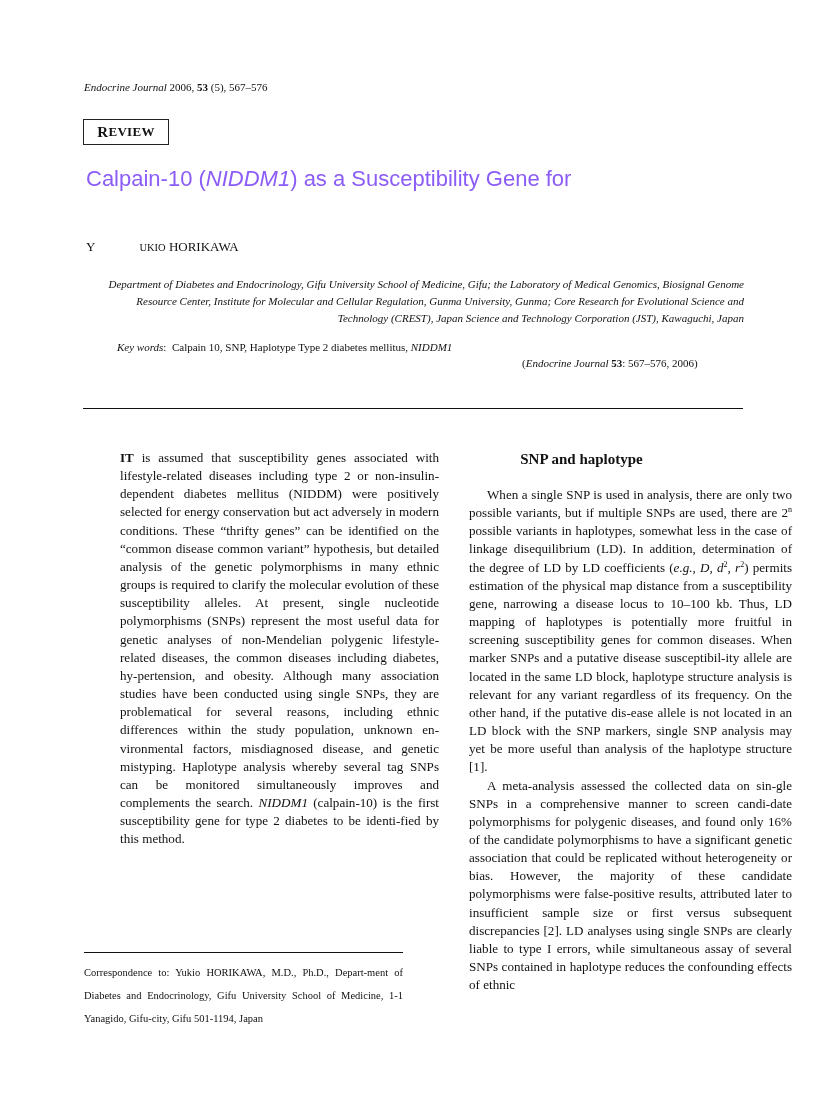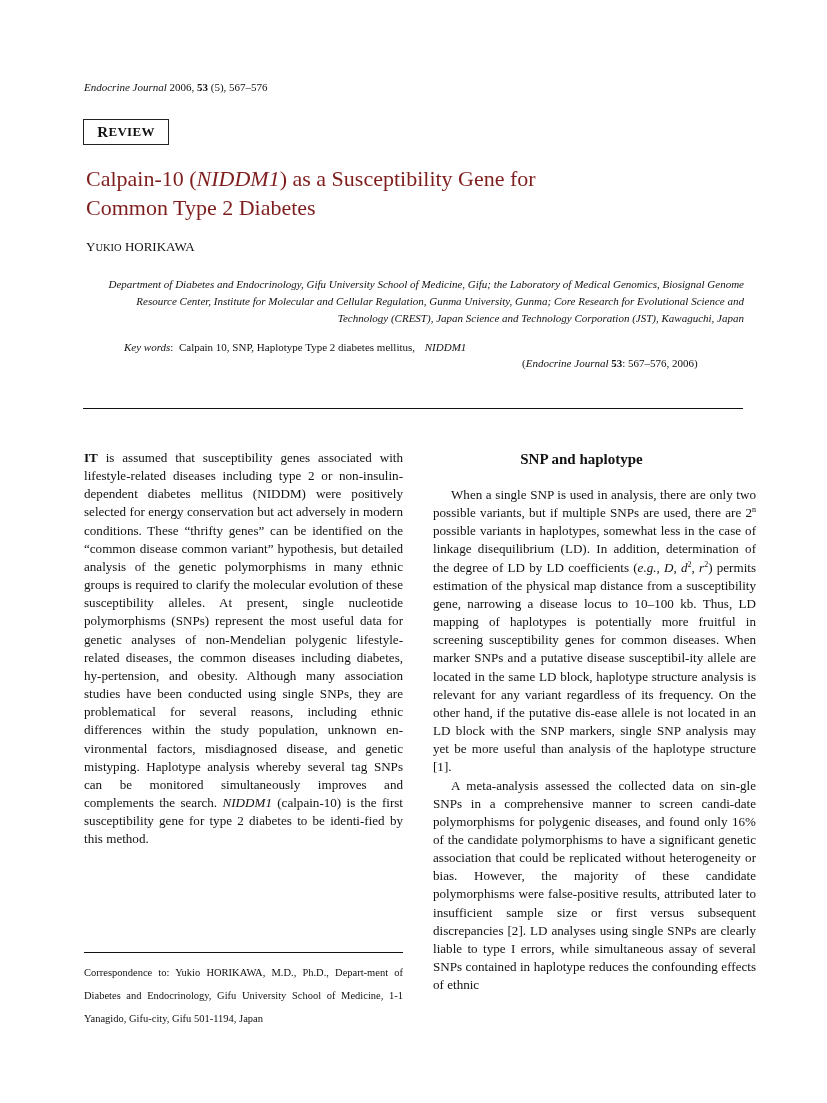--- a/index.html
+++ b/index.html
@@ -12,36 +12,36 @@
     .journal-line i { font-style: italic; }
     .review-box {
       left: 83px; top: 119px; width: 86px; height: 26px;
       border: 1px solid #222; box-sizing: border-box;
       display: flex; align-items: center; justify-content: center;
       font-weight: bold; font-size: 13px; letter-spacing: 0.3px;
     }
     .review-box .big { font-size: 15px; }
     .title {
       left: 86px; top: 164px; width: 600px;
-      font-family: Liberation Serif, serif; font-size: 22px; line-height: 29px; color: #7f1d1d;
+      font-family: Liberation Sans, sans-serif; font-size: 22px; line-height: 29px; color: #8b5cf6;
     }
     .title i { font-style: italic; }
     .author { left: 86px; top: 239px; font-size: 13px; }
-    .author .sc { font-size: 10.5px; }
+    .author .sc { font-size: 10.5px; margin-left: 44px; }
     .affiliation {
       left: 104px; top: 276px; width: 640px;
       font-size: 11px; font-style: italic; line-height: 17px; text-align: right;
     }
     .keywords { left: 117px; top: 341px; font-size: 11px; }
-    .keywords i { font-style: italic; margin-left: 7px; }
+    .keywords i { font-style: italic; }
     .citation { left: 522px; top: 357px; font-size: 11px; text-align: center; }
     .citation i { font-style: italic; }
     .rule { left: 83px; top: 408px; width: 660px; height: 0; border-top: 1.5px solid #111; }
     .col {
-      font-size: 13.1px; line-height: 18.15px; text-align: justify;
+      font-size: 13.1px; line-height: 18.15px; text-align: justify; margin-left: 36px;
     }
     .col-left { left: 84px; top: 449px; width: 319px; }
     .col-right { left: 433px; top: 486px; width: 323px; }
     .col p { margin: 0; }
     .col-right p { text-indent: 18px; }
     .col-right p.noindent { text-indent: 18px; }
     .section-heading {
       left: 420px; top: 451px; width: 323px; text-align: center;
       font-weight: bold; font-size: 15px;
     }
@@ -61,21 +61,20 @@
   <span>(5), 567–576</span>
 </div>
 
 <div class="abs review-box">
   <span class="big">R</span>
     <span>EVIEW</span>
 </div>
 
 <div class="abs title">
   <span>Calpain-10 (</span><i>NIDDM1</i><span>) as a Susceptibility Gene for</span><br>
-  <span>Common Type 2 Diabetes</span>
 </div>
 
 <div class="abs author">
   <span>Y</span><span class="sc">UKIO</span>
   <span>HORIKAWA</span>
 </div>
 
 <div class="abs affiliation">Department of Diabetes and Endocrinology, Gifu University School of Medicine, Gifu; the Laboratory of Medical Genomics, Biosignal Genome Resource Center, Institute for Molecular and Cellular Regulation, Gunma University, Gunma; Core Research for Evolutional Science and Technology (CREST), Japan Science and Technology Corporation (JST), Kawaguchi, Japan</div>
 
 <div class="abs keywords">

